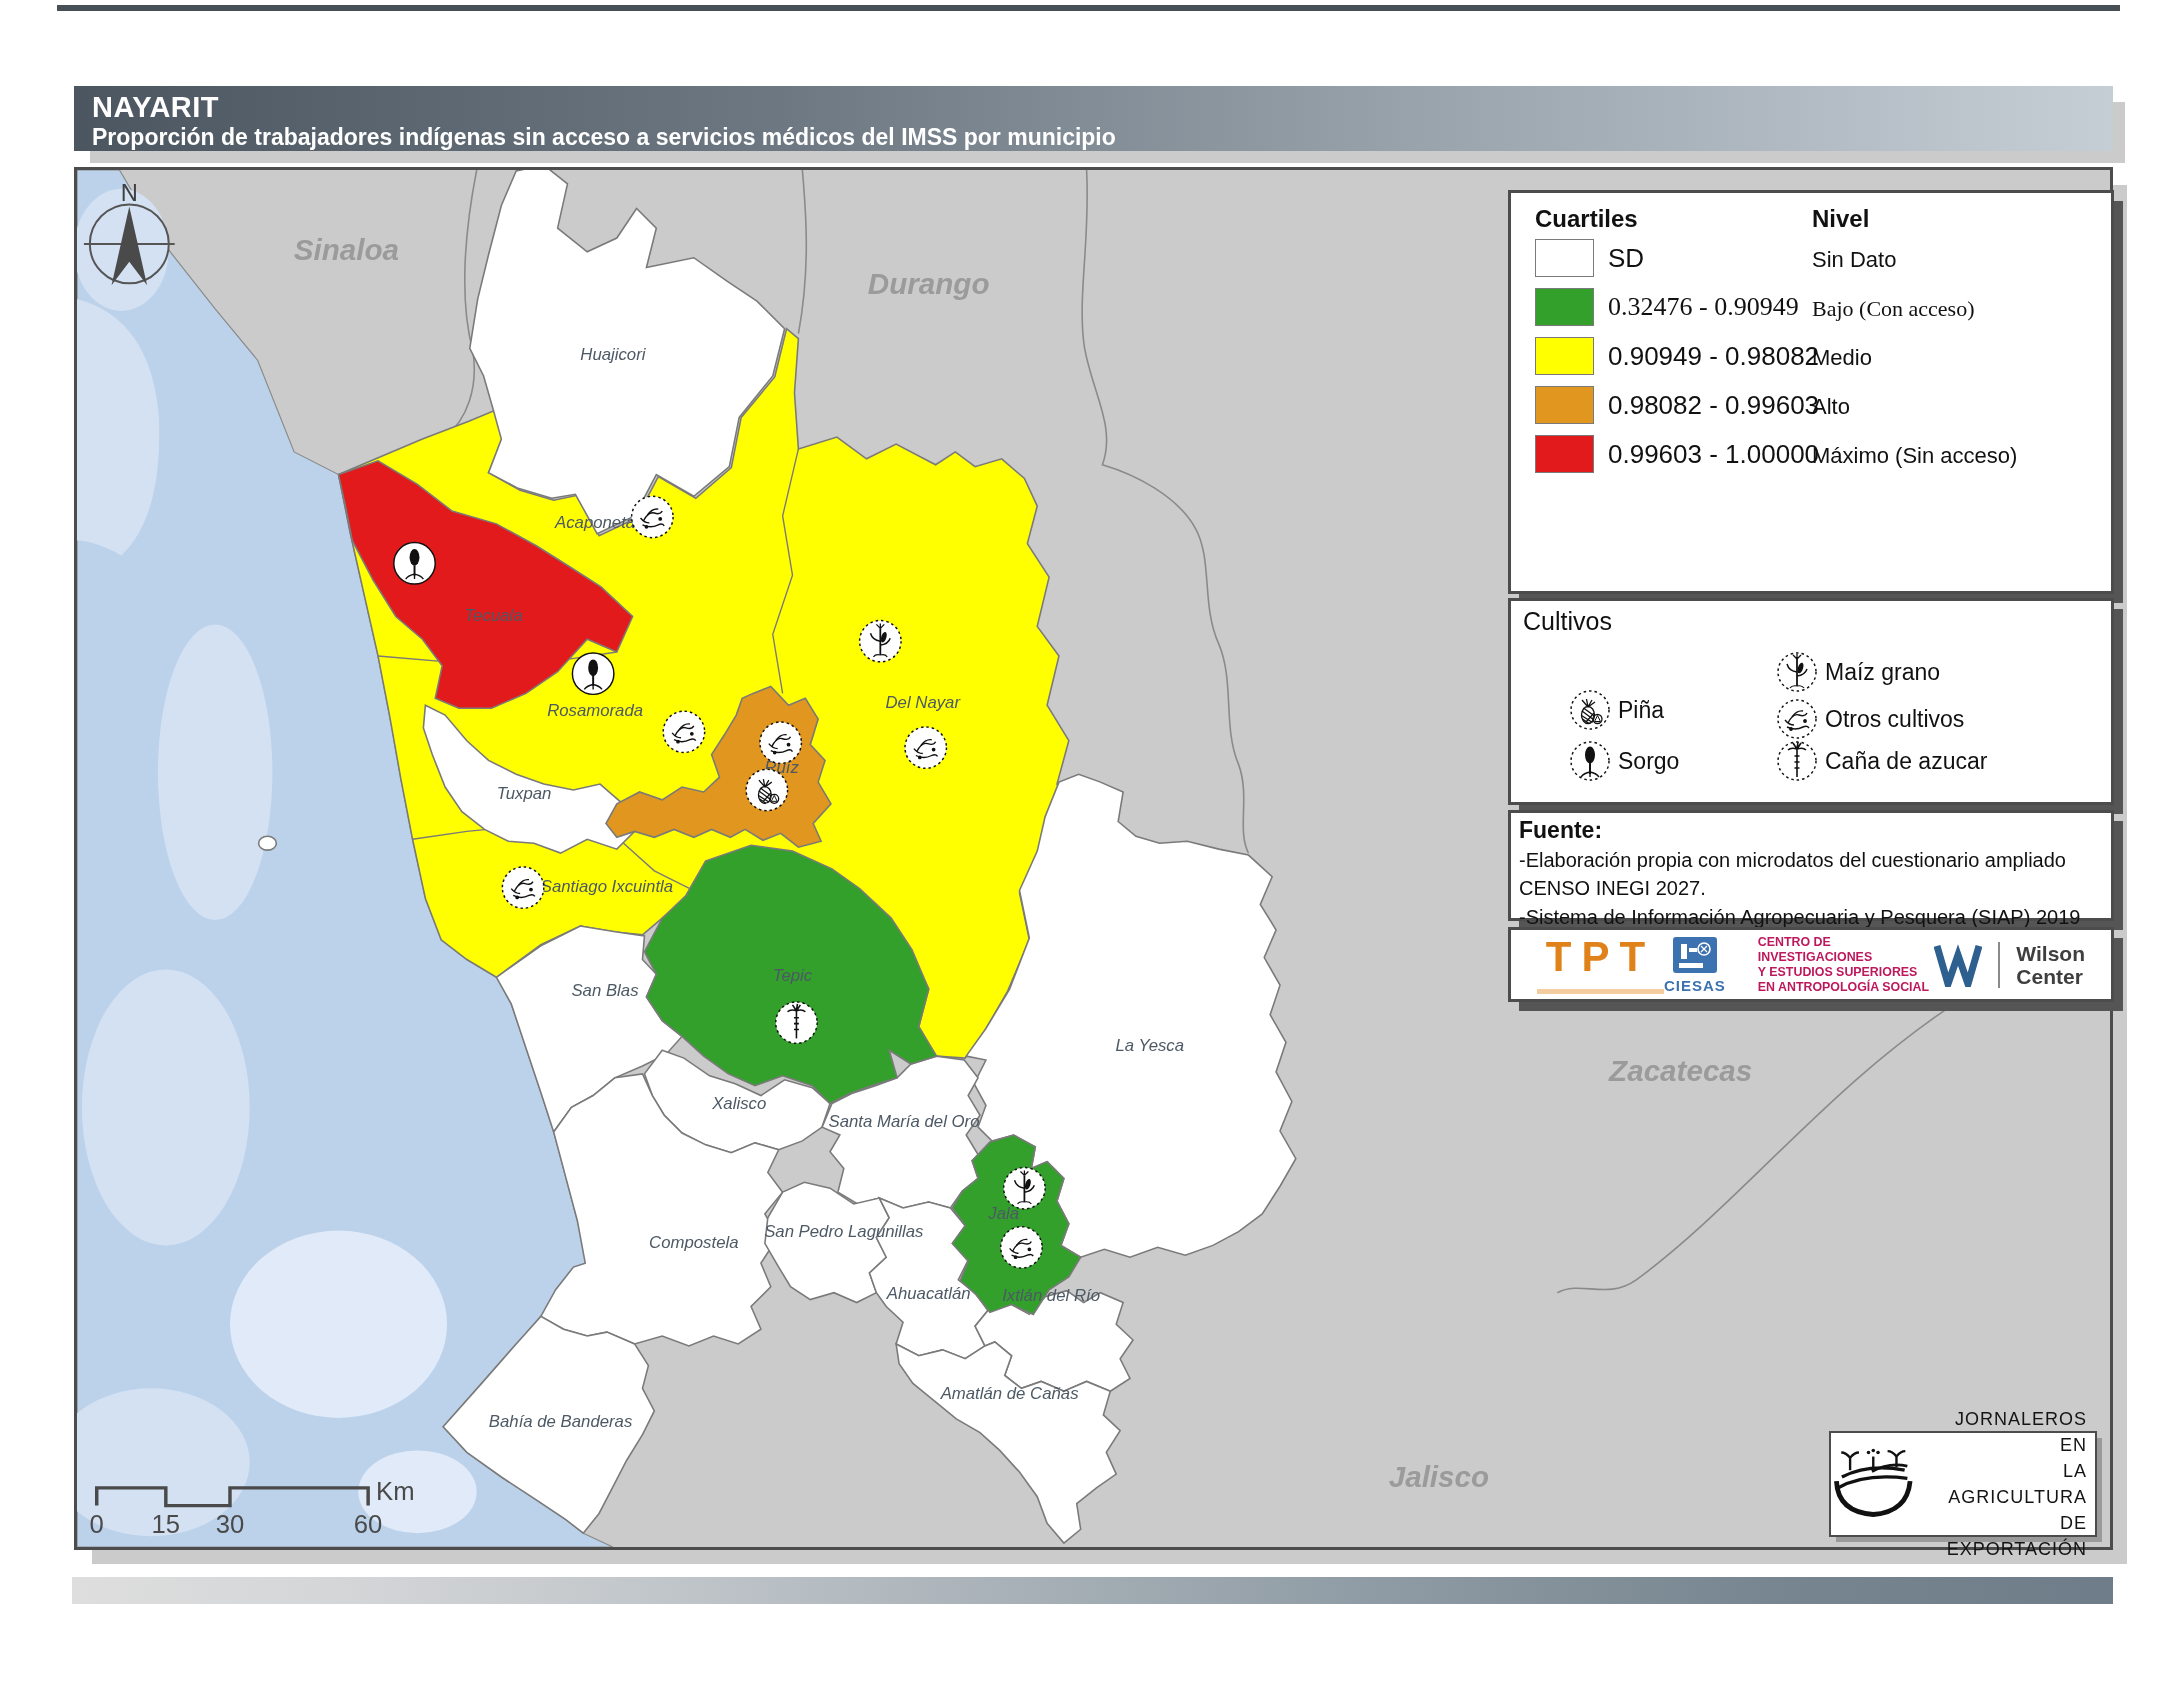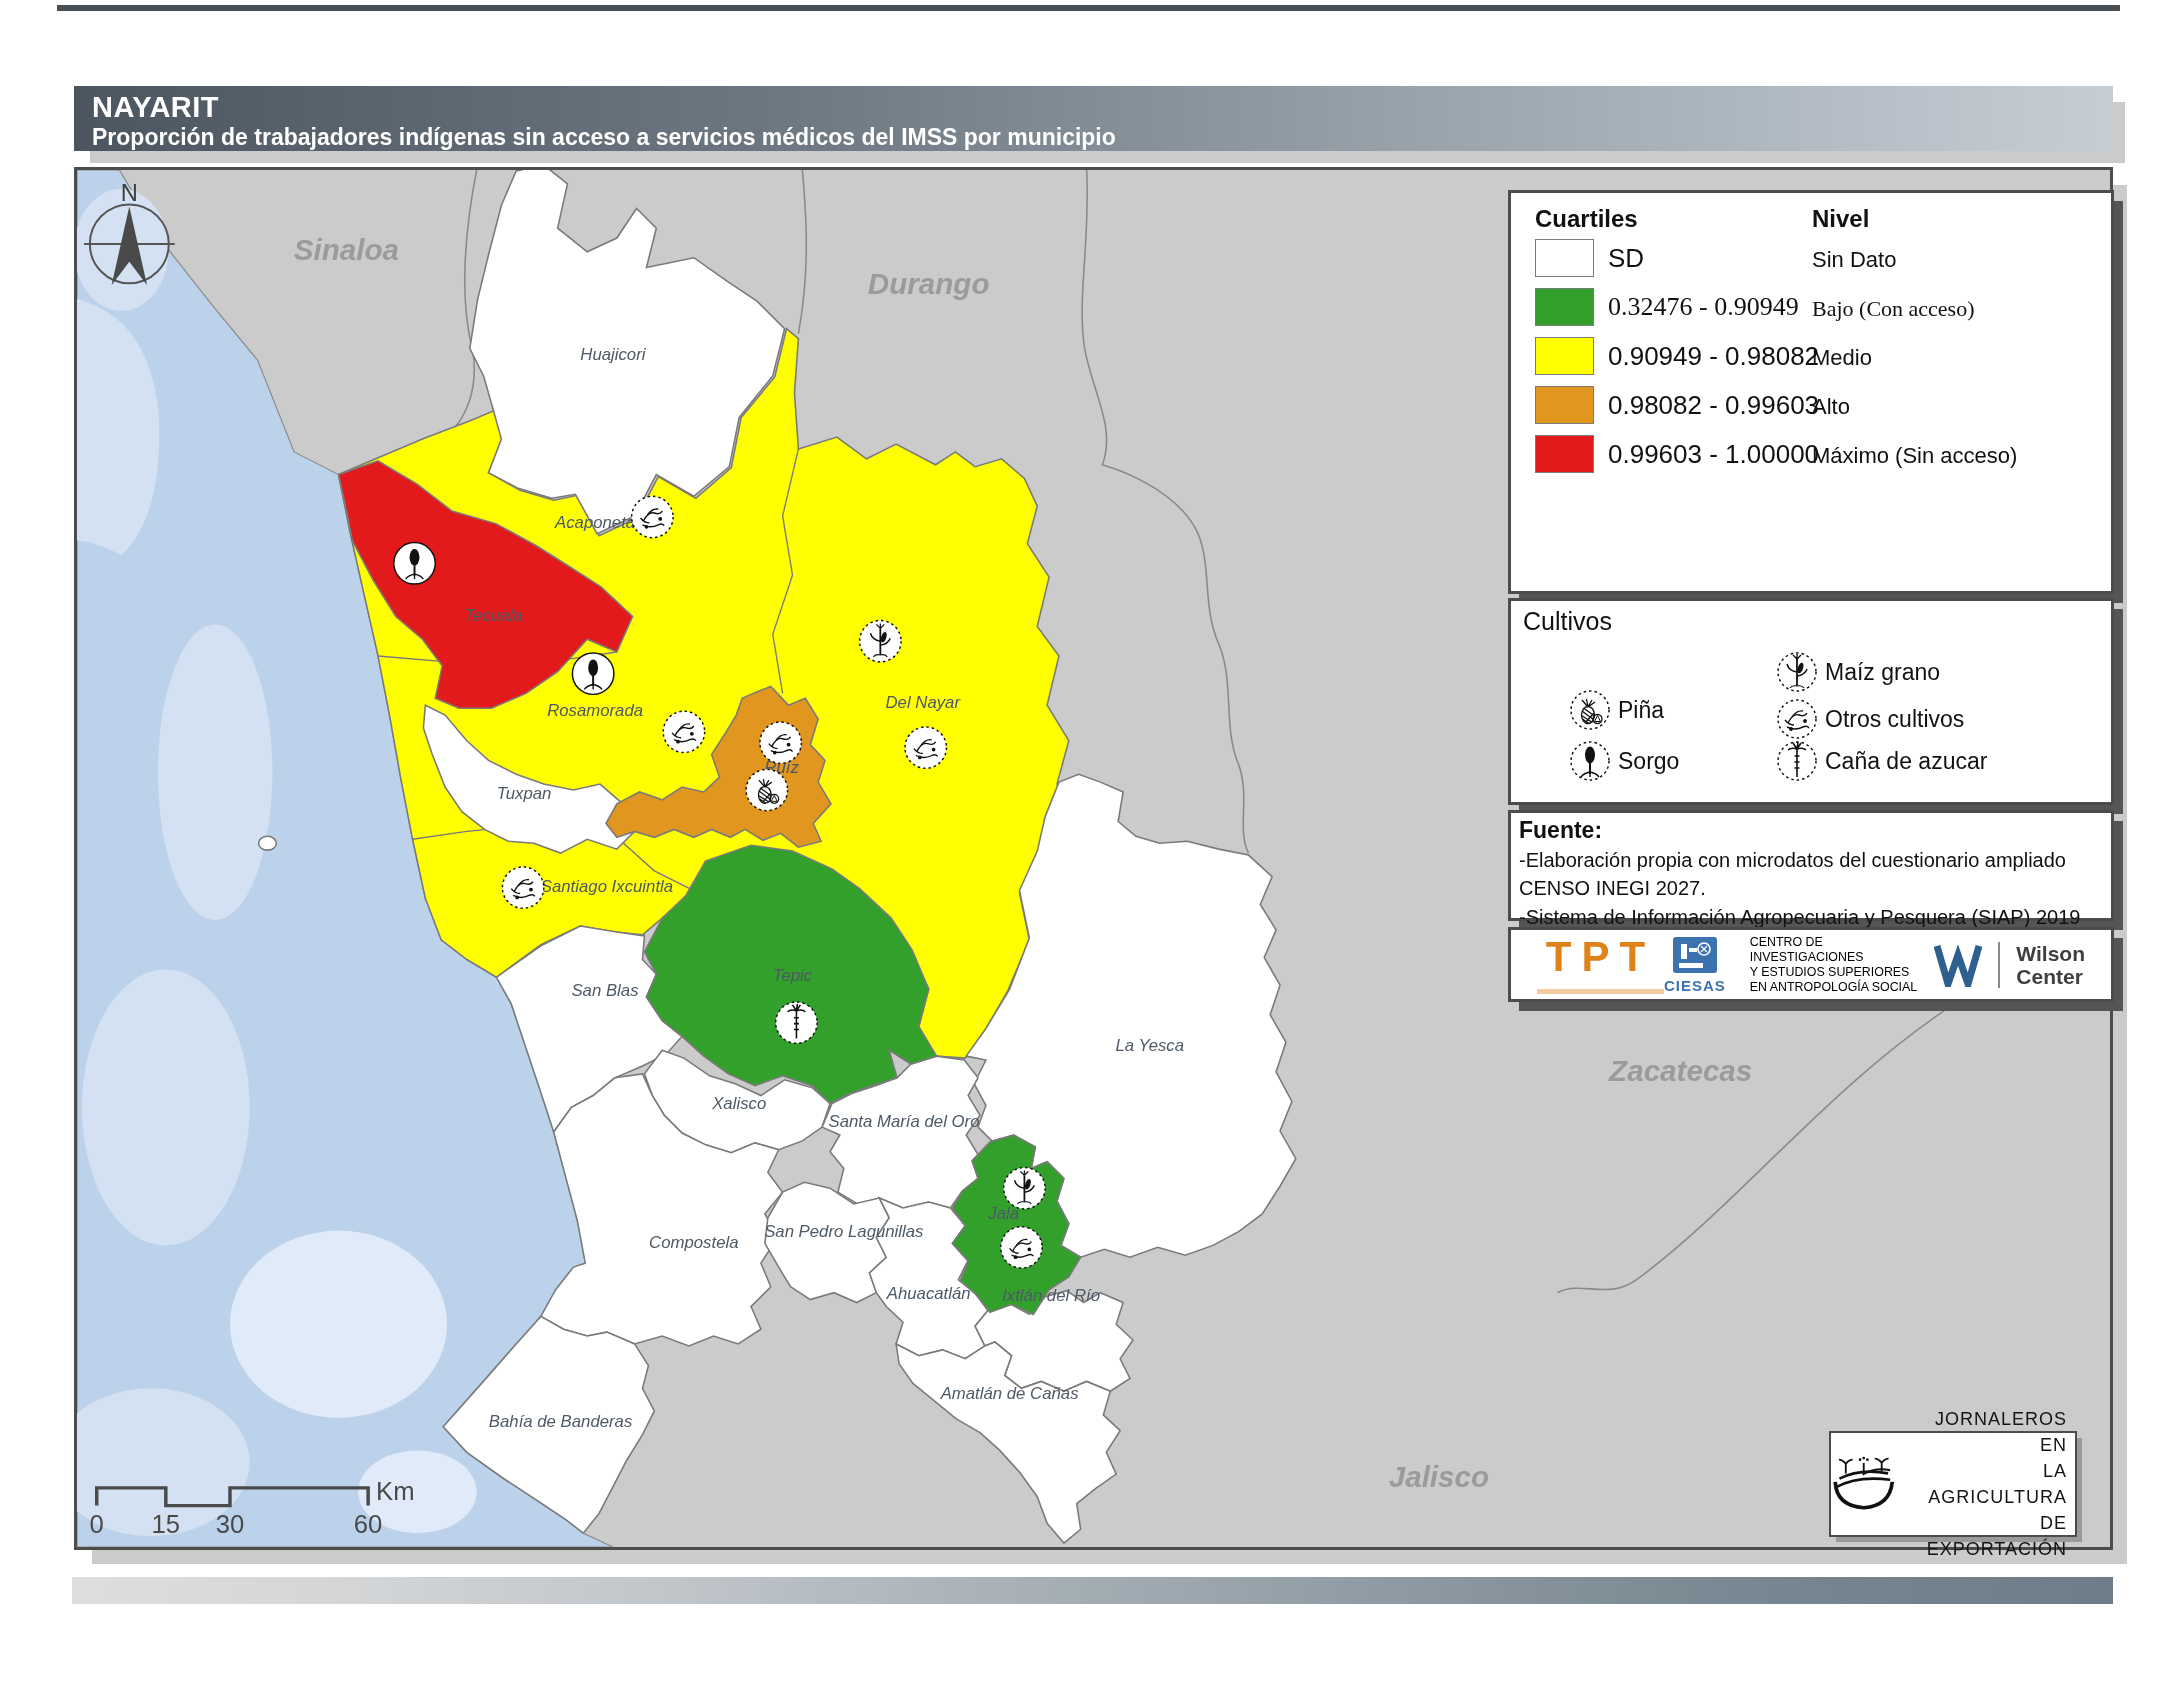--- a/index.html
+++ b/index.html
@@ -53,26 +53,26 @@
   .fuente-line{position:absolute;left:8px;font-size:20px;color:#111;white-space:nowrap;}
 
   .logos-box{top:927px;height:75px;display:flex;align-items:center;justify-content:space-between;
     padding:0 26px;}
   .logo-cell{display:flex;align-items:center;gap:8px;}
   .tpt-wrap{display:flex;flex-direction:column;align-items:center;}
   .tpt{font-size:42px;font-weight:bold;color:#e0821a;letter-spacing:10px;line-height:42px;}
   .tpt-line{width:127px;height:5px;background:#f3cda0;margin-top:3px;}
   .ciesas-col{display:flex;flex-direction:column;align-items:center;}
   .ciesas-word{font-size:15px;font-weight:bold;color:#3c72b0;letter-spacing:1px;margin-top:1px;}
-  .ciesas-lines{font-size:12.4px;font-weight:normal;color:#000000;line-height:15px;margin-left:16px;}
+  .ciesas-lines{font-size:12.4px;font-weight:bold;color:#be185d;line-height:15px;margin-left:24px;}
   .wilson-sep{width:2px;height:46px;background:#8a8a8a;margin:0 8px;}
   .wilson-txt{font-size:21px;font-weight:bold;color:#3f3f3f;line-height:23px;}
 
   
-  .jornaleros-box{position:absolute;left:1829px;top:1431px;width:248px;height:106px;background:#ffffff;
+  .jornaleros-box{position:absolute;left:1829px;top:1431px;width:268px;height:106px;background:#ffffff;
     border:2px solid #4c4c4c;box-sizing:border-box;box-shadow:6px 6px 0 -1px #9a9a9a;
     display:flex;align-items:center;gap:27px;}
   .jorna-text{flex:1;text-align:right;padding-right:8px;font-size:18px;letter-spacing:1px;
     line-height:26px;color:#141414;}
 
   
   .bottombar{position:absolute;left:72px;top:1577px;width:2041px;height:27px;
     background:linear-gradient(90deg,#dedede 0%,#d3d5d7 14%,#c2c7cb 28%,#aeb6bc 42%,#9aa5ad 56%,#87949e 70%,#76858f 84%,#6e7d89 100%);}
 </style>
 </head>

